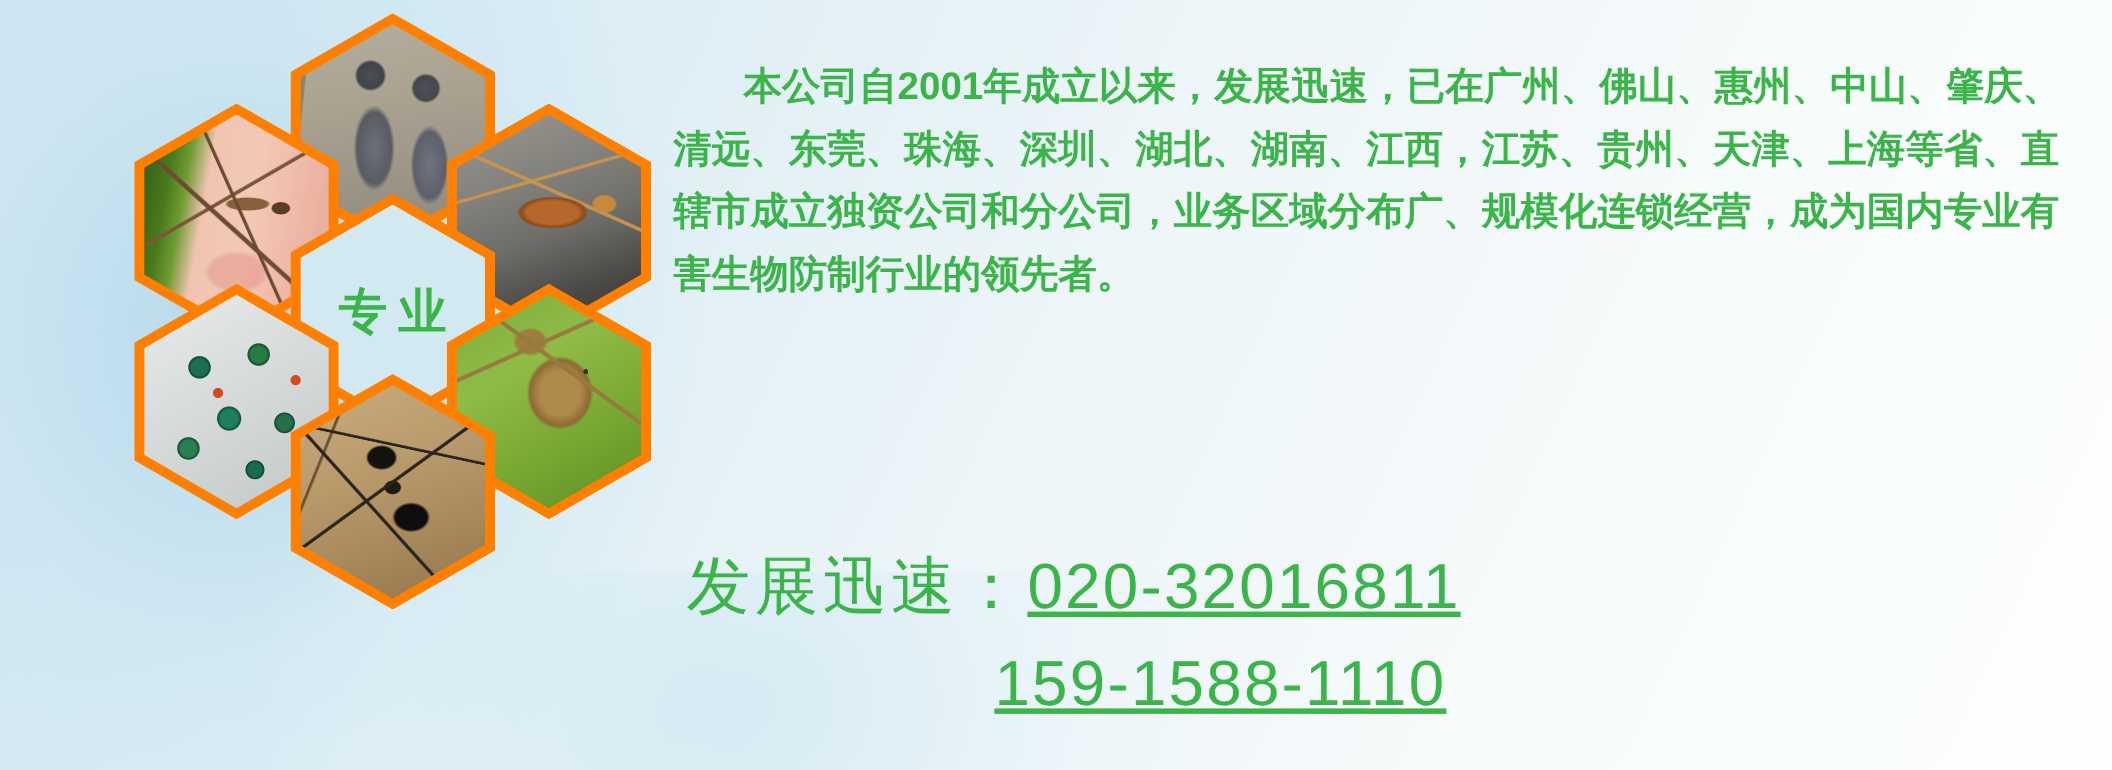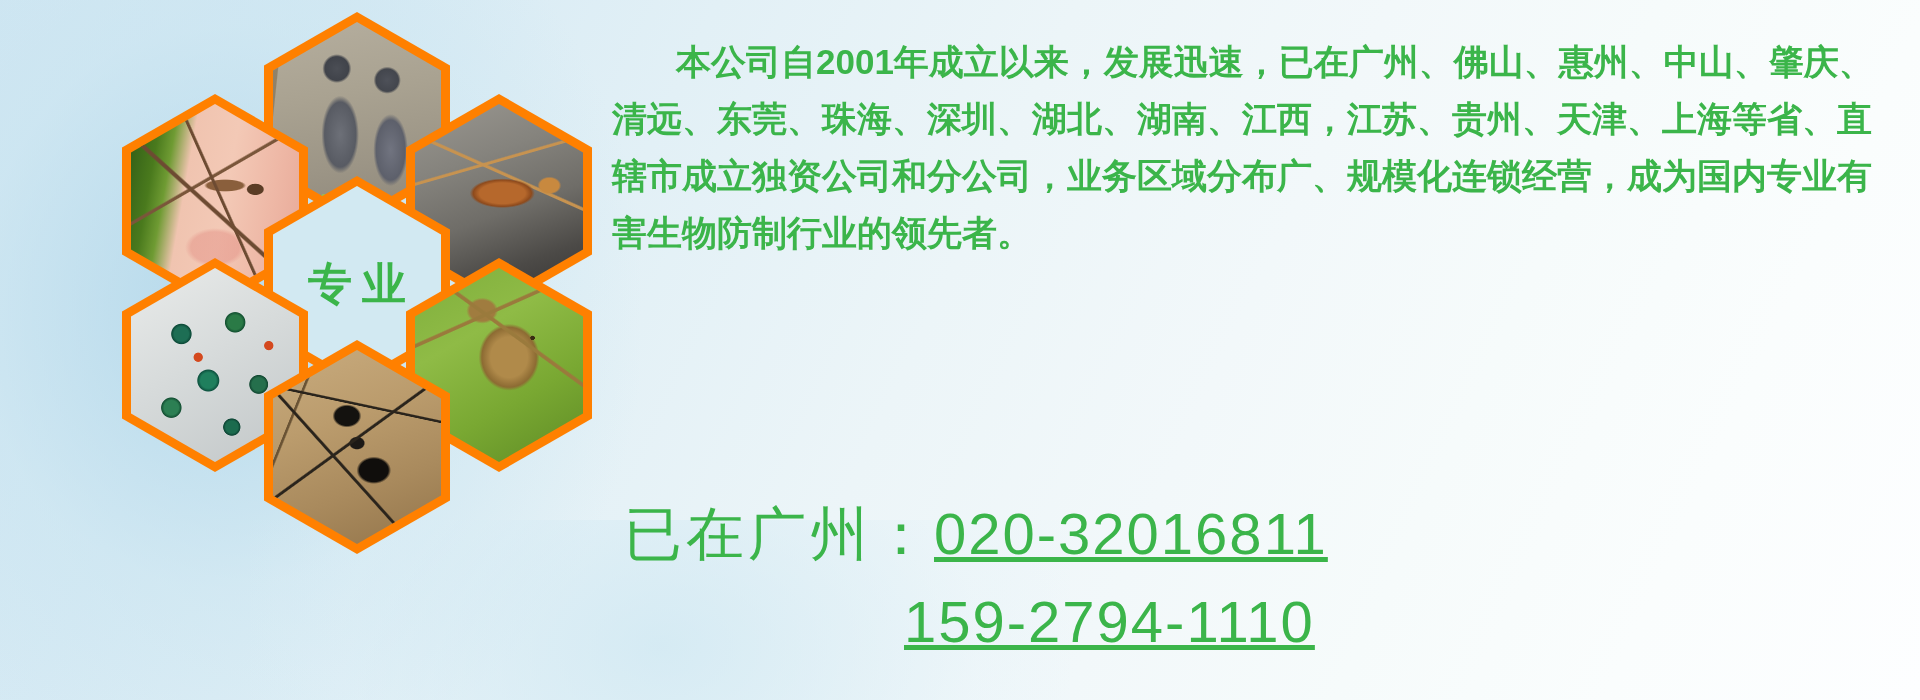--- a/index.html
+++ b/index.html
@@ -189,21 +189,21 @@
       linear-gradient(48deg, rgba(0,0,0,0) 40%, #2a241c 40.4%, #2a241c 41.1%, rgba(0,0,0,0) 41.6%),
       linear-gradient(-36deg, rgba(0,0,0,0) 52%, #2a241c 52.4%, #2a241c 53.1%, rgba(0,0,0,0) 53.6%),
       linear-gradient(12deg, rgba(0,0,0,0) 68%, #2a241c 68.3%, #2a241c 69.0%, rgba(0,0,0,0) 69.5%),
       linear-gradient(112deg, rgba(0,0,0,0) 18%, #6a5334 18.3%, #6a5334 19.0%, rgba(0,0,0,0) 19.6%);
   }
 
   
   #copy {
     position: absolute;
     left: 612px;
-    top: 33px;
+    top: 50px;
     width: 1276px;
   }
   #intro-paragraph {
     color: #3bb54a;
     font-size: 35px;
     font-weight: bold;
     line-height: 57px;
     text-indent: 64px;
     letter-spacing: 0px;
     margin: 0;
@@ -281,20 +281,20 @@
     </div>
 
   </div>
 
   <div id="copy">
     <p id="intro-paragraph">本公司自2001年成立以来，发展迅速，已在广州、佛山、惠州、中山、肇庆、清远、东莞、珠海、深圳、湖北、湖南、江西，江苏、贵州、天津、上海等省、直辖市成立独资公司和分公司，业务区域分布广、规模化连锁经营，成为国内专业有害生物防制行业的领先者。</p>
   </div>
 
   <div id="contact-block">
     <div class="contact-line" id="contact-line-1">
-      <span class="contact-label">已在广州：</span><span class="contact-number">020-32016811</span>
+      <span class="contact-label">发展迅速：</span><span class="contact-number">020-32016811</span>
     </div>
     <div class="contact-line" id="contact-line-2">
-      <span class="contact-number">159-2794-1110</span>
+      <span class="contact-number">159-1588-1110</span>
     </div>
   </div>
 
 </div>
 
 </body></html>

